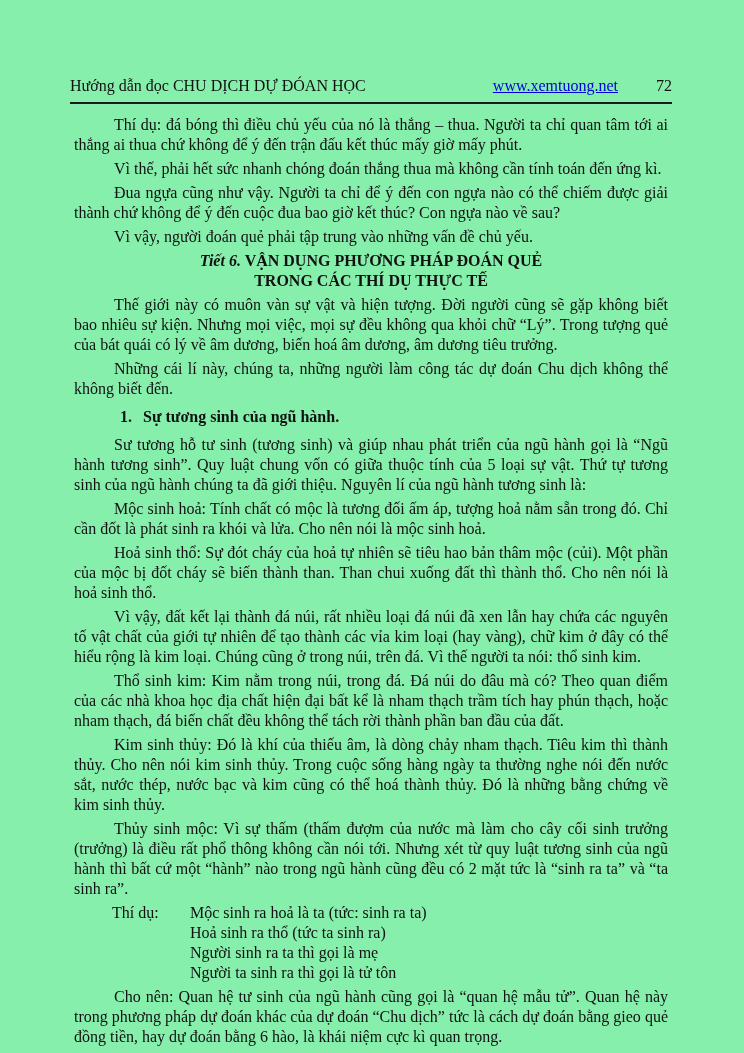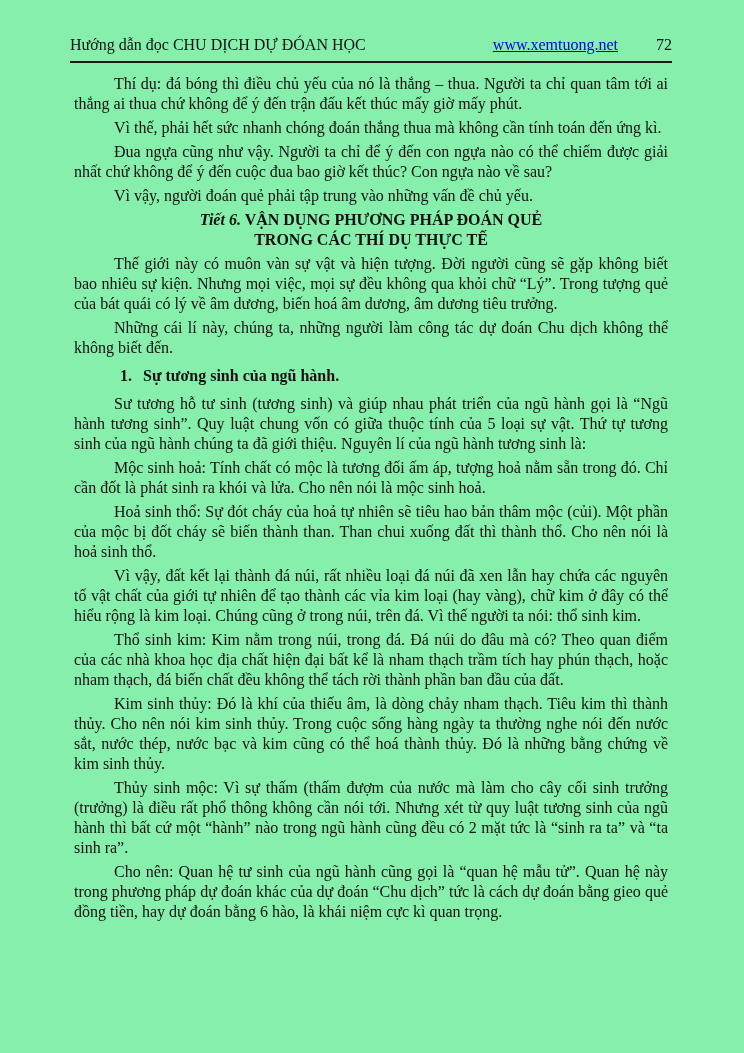--- a/index.html
+++ b/index.html
@@ -3,21 +3,21 @@
 <meta charset="utf-8">
 <style>
   html,body{margin:0;padding:0;background:#e8e8e8;}
   .page{
     width:744px;height:1053px;background:#86efac;margin:0 auto;
     font-family:"Liberation Serif","DejaVu Serif",serif;color:#111;
     box-sizing:border-box;padding:36px 72px 0 70px;overflow:hidden;
   }
   .header{display:flex;justify-content:space-between;align-items:baseline;font-size:16px;}
   .header-title{white-space:nowrap;}
-  .header-right{display:flex;align-items:baseline;gap:38px;}
+  .header-right{display:flex;align-items:baseline;gap:38px;margin-top:41px;}
   .header-link{color:#0000dd;text-decoration:underline;cursor:pointer;}
   .page-number{color:#111;}
   .rule{border-top:2px solid #1a1a1a;margin-top:7px;margin-bottom:11px;}
   .body{font-size:16px;line-height:20px;text-align:justify;}
   p.para{margin:4px;text-indent:40px;}
   .center-heading{margin:0;text-align:center;font-weight:bold;font-size:16px;line-height:20px;}
   .h-label{font-style:italic;text-align:right;}
   .sub-heading{margin:8px;font-weight:bold;font-size:16px;line-height:20px;padding-left:42px;text-align:left;}
   .sub-num{margin-right:11px;}
   .example{display:flex;text-align:left;}
@@ -37,36 +37,45 @@
       <span class="page-number">72</span>
     </span>
   </div>
 
   <div class="rule"></div>
 
   <div class="body">
 
     <p class="para">Thí dụ: đá bóng thì điều chủ yếu của nó là thắng – thua. Người ta chỉ quan tâm tới ai thắng ai thua chứ không để ý đến trận đấu kết thúc mấy giờ mấy phút.</p>
     <p class="para">Vì thế, phải hết sức nhanh chóng đoán thắng thua mà không cần tính toán đến ứng kì.</p>
-    <p class="para">Đua ngựa cũng như vậy. Người ta chỉ để ý đến con ngựa nào có thể chiếm được giải nhất chứ không để ý đến cuộc đua bao giờ kết thúc? Con ngựa nào về sau?</p>
+    <p class="para">Đua ngựa cũng như vậy. Người ta chỉ để ý đến con ngựa nào có thể chiếm được giải thành chứ không để ý đến cuộc đua bao giờ kết thúc? Con ngựa nào về sau?</p>
     <p class="para">Vì vậy, người đoán quẻ phải tập trung vào những vấn đề chủ yếu.</p>
 
     <h2 class="center-heading"><span class="h-label">Tiết 6.</span> <span>VẬN DỤNG PHƯƠNG PHÁP ĐOÁN QUẺ</span></h2>
     <h2 class="center-heading">TRONG CÁC THÍ DỤ THỰC TẾ</h2>
 
     <p class="para">Thế giới này có muôn vàn sự vật và hiện tượng. Đời người cũng sẽ gặp không biết bao nhiêu sự kiện. Nhưng mọi việc, mọi sự đều không qua khỏi chữ “Lý”. Trong tượng quẻ của bát quái có lý về âm dương, biến hoá âm dương, âm dương tiêu trưởng.</p>
     <p class="para">Những cái lí này, chúng ta, những người làm công tác dự đoán Chu dịch không thể không biết đến.</p>
 
     <h3 class="sub-heading"><span class="sub-num">1.</span><span>Sự tương sinh của ngũ hành.</span></h3>
 
     <p class="para">Sư tương hỗ tư sinh (tương sinh) và giúp nhau phát triển của ngũ hành gọi là “Ngũ hành tương sinh”. Quy luật chung vốn có giữa thuộc tính của 5 loại sự vật. Thứ tự tương sinh của ngũ hành chúng ta đã giới thiệu. Nguyên lí của ngũ hành tương sinh là:</p>
     <p class="para">Mộc sinh hoả: Tính chất có mộc là tương đối ấm áp, tượng hoả nằm sẵn trong đó. Chỉ cần đốt là phát sinh ra khói và lửa. Cho nên nói là mộc sinh hoả.</p>
     <p class="para">Hoả sinh thổ: Sự đót cháy của hoả tự nhiên sẽ tiêu hao bản thâm mộc (củi). Một phần của mộc bị đốt cháy sẽ biến thành than. Than chui xuống đất thì thành thổ. Cho nên nói là hoả sinh thổ.</p>
     <p class="para">Vì vậy, đất kết lại thành đá núi, rất nhiều loại đá núi đã xen lẫn hay chứa các nguyên tố vật chất của giới tự nhiên để tạo thành các vỉa kim loại (hay vàng), chữ kim ở đây có thể hiểu rộng là kim loại. Chúng cũng ở trong núi, trên đá. Vì thế người ta nói: thổ sinh kim.</p>
     <p class="para">Thổ sinh kim: Kim nằm trong núi, trong đá. Đá núi do đâu mà có? Theo quan điểm của các nhà khoa học địa chất hiện đại bất kể là nham thạch trầm tích hay phún thạch, hoặc nham thạch, đá biến chất đều không thể tách rời thành phần ban đầu của đất.</p>
     <p class="para">Kim sinh thủy: Đó là khí của thiếu âm, là dòng chảy nham thạch. Tiêu kim thì thành thủy. Cho nên nói kim sinh thủy. Trong cuộc sống hàng ngày ta thường nghe nói đến nước sắt, nước thép, nước bạc và kim cũng có thể hoá thành thủy. Đó là những bằng chứng về kim sinh thủy.</p>
     <p class="para">Thủy sinh mộc: Vì sự thấm (thấm đượm của nước mà làm cho cây cối sinh trưởng (trưởng) là điều rất phổ thông không cần nói tới. Nhưng xét từ quy luật tương sinh của ngũ hành thì bất cứ một “hành” nào trong ngũ hành cũng đều có 2 mặt tức là “sinh ra ta” và “ta sinh ra”.</p>
 
+    <div class="example">
+      <span class="example-label">Thí dụ:</span>
+      <div class="example-items">
+        <div>Mộc sinh ra hoả là ta (tức: sinh ra ta)</div>
+        <div>Hoả sinh ra thổ (tức ta sinh ra)</div>
+        <div>Người sinh ra ta thì gọi là mẹ</div>
+        <div>Người ta sinh ra thì gọi là tử tôn</div>
+      </div>
+    </div>
 
     <p class="para">Cho nên: Quan hệ tư sinh của ngũ hành cũng gọi là “quan hệ mẫu tử”. Quan hệ này trong phương pháp dự đoán khác của dự đoán “Chu dịch” tức là cách dự đoán bằng gieo quẻ đồng tiền, hay dự đoán bằng 6 hào, là khái niệm cực kì quan trọng.</p>
 
   </div>
 </div>
 
 </body></html>

